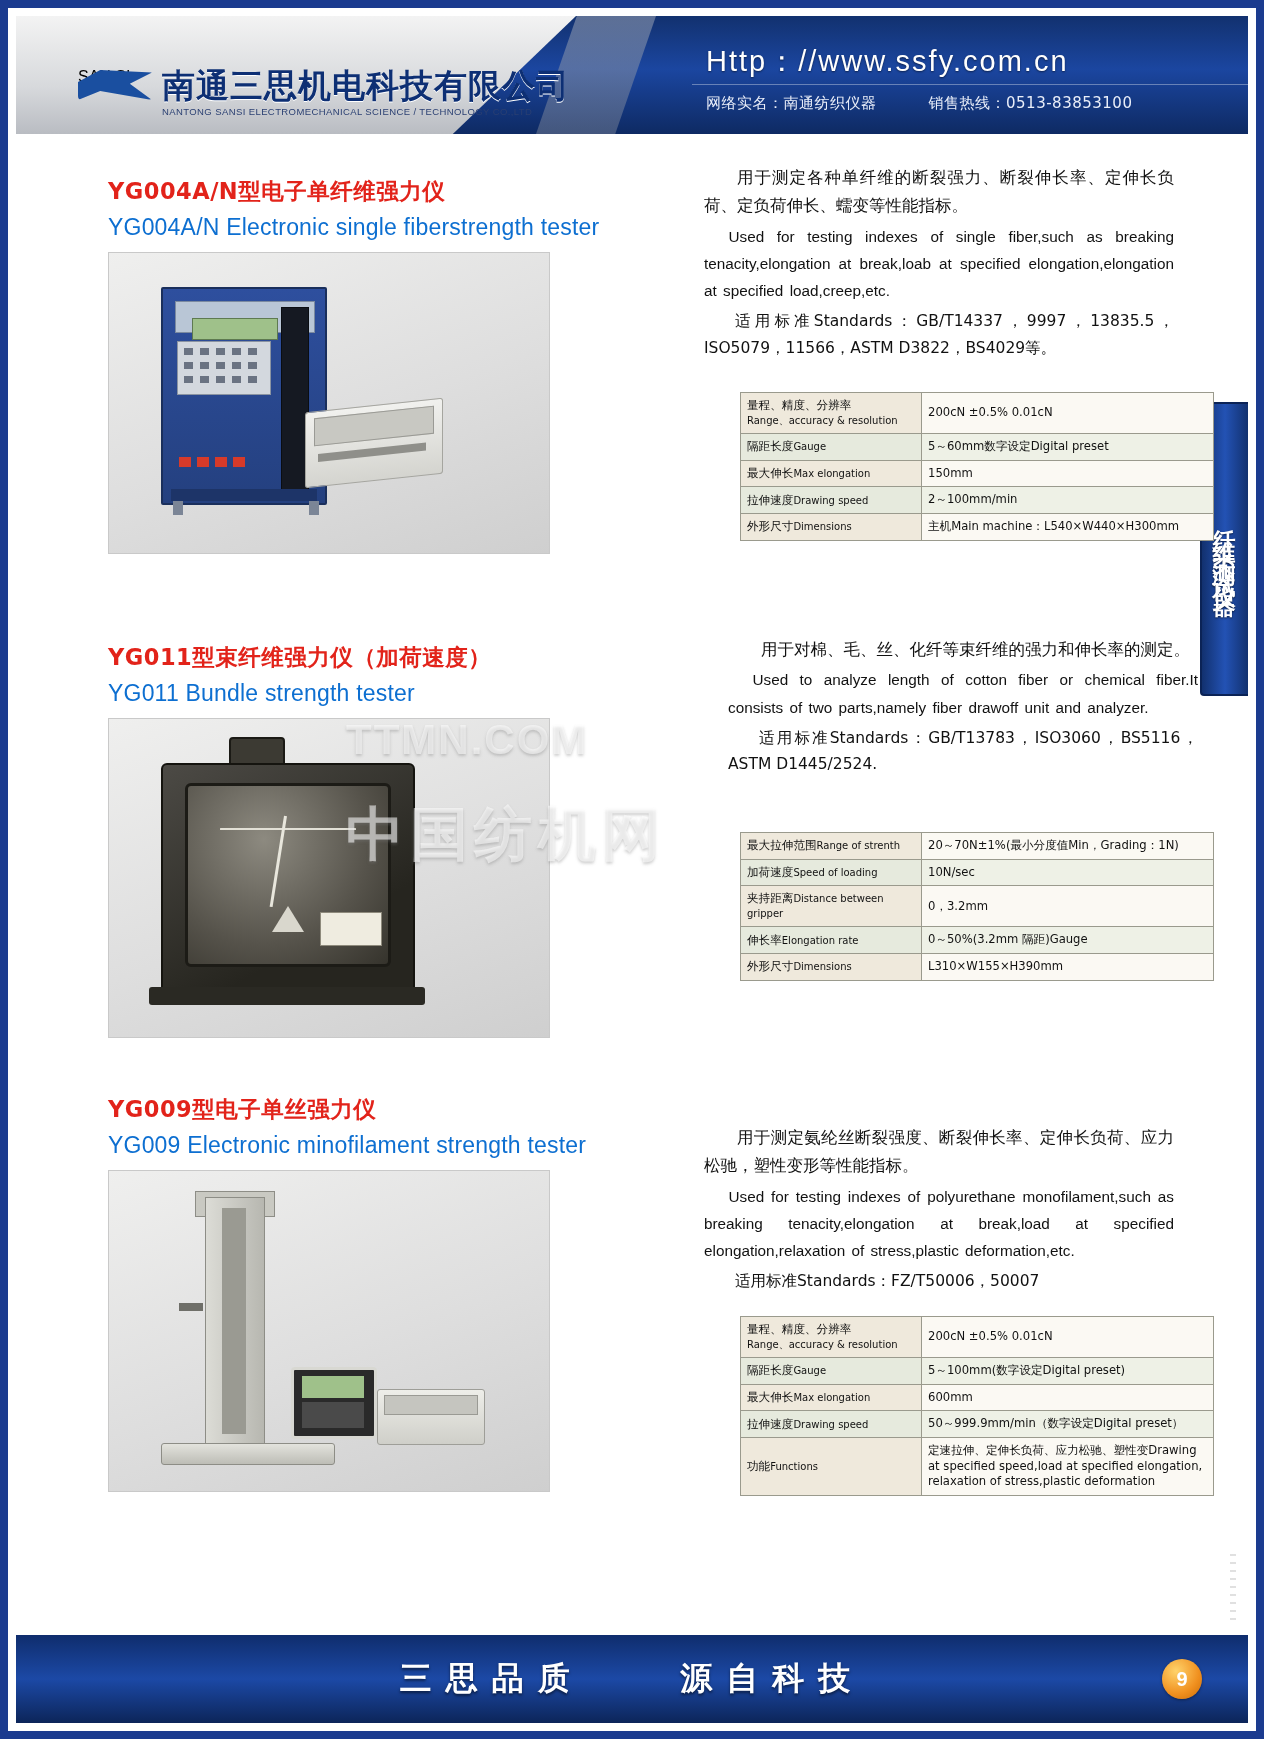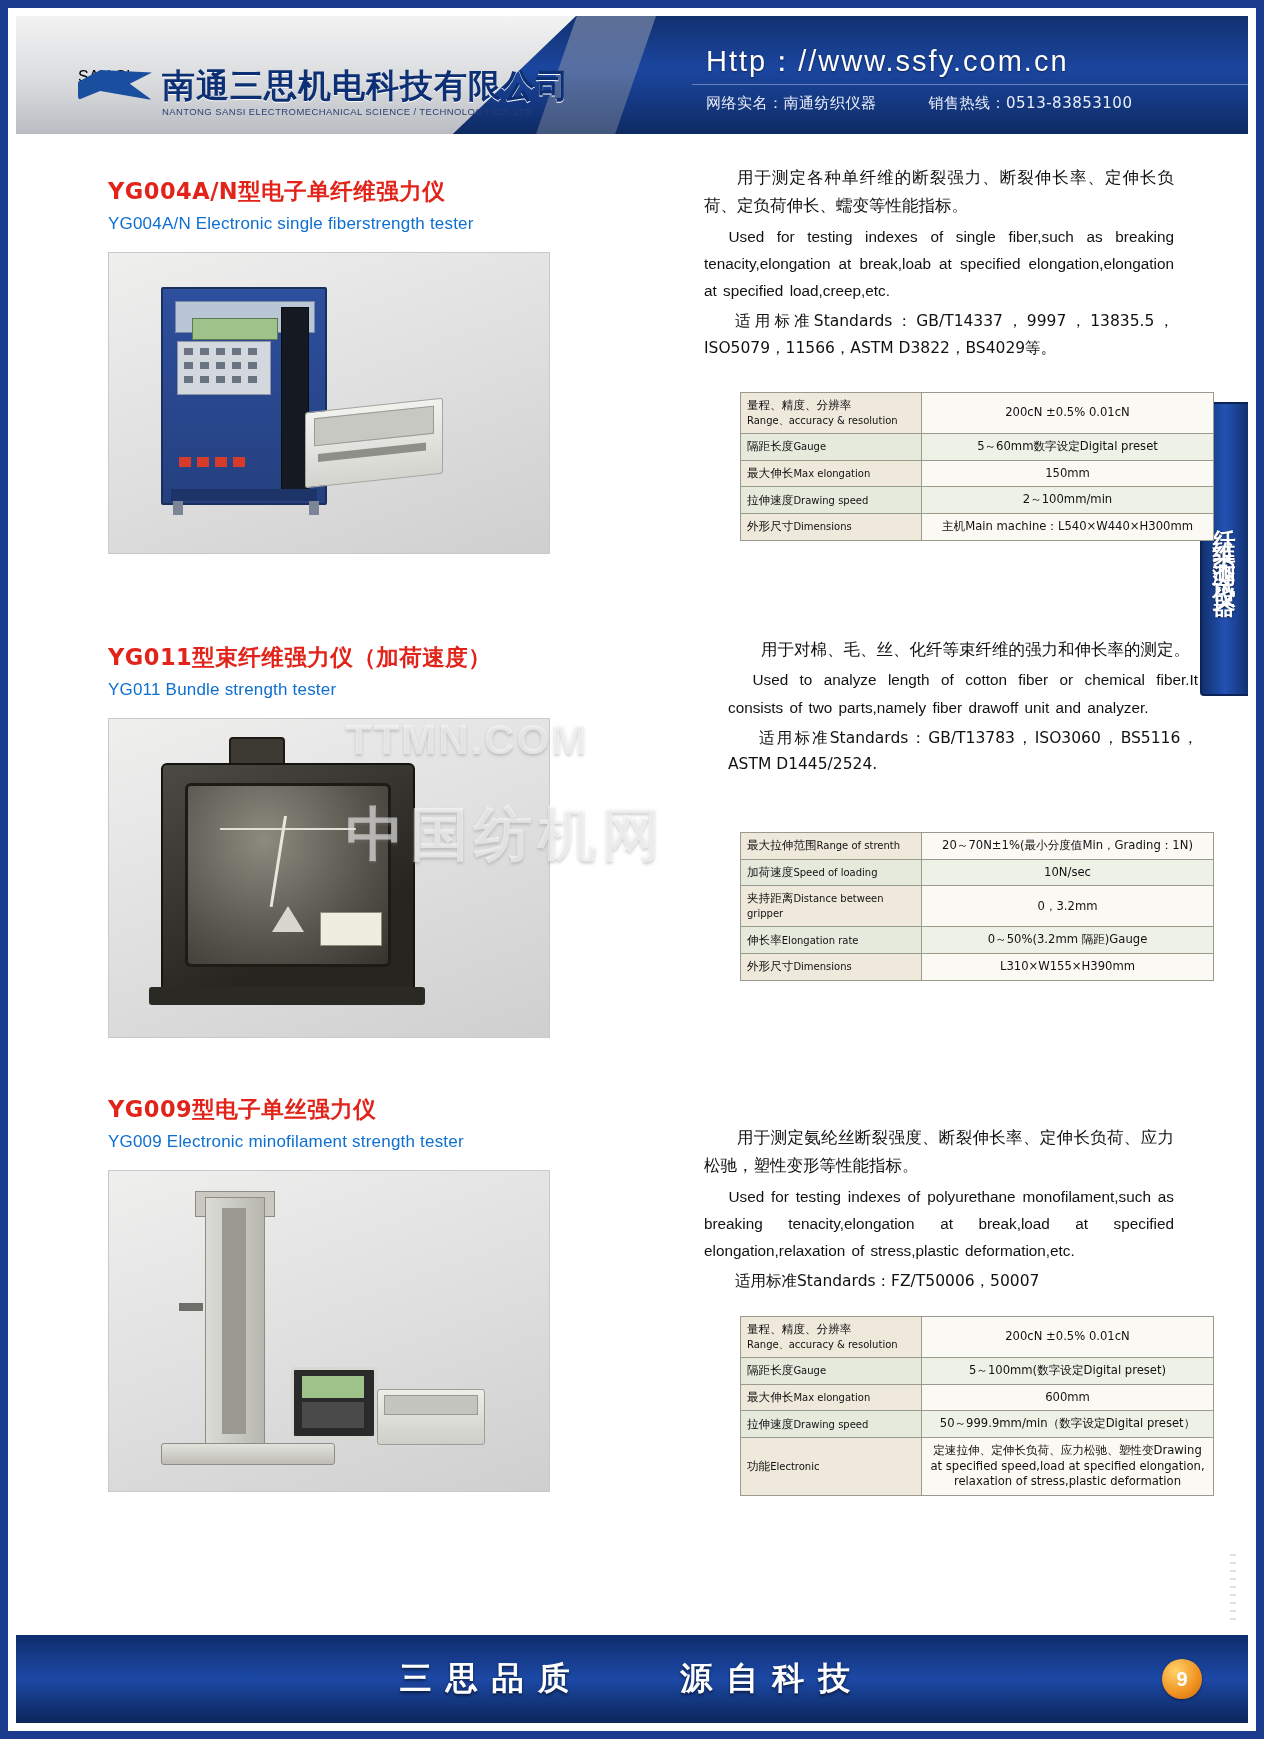--- a/index.html
+++ b/index.html
@@ -100,21 +100,21 @@
   .sec2{top:508px;}
   .sec3{top:960px;}
   .title-cn{
     position:absolute;left:92px;
     font-size:22.5px;font-weight:bold;color:#e2231a;letter-spacing:.5px;
     font-family:"DejaVu Sans",sans-serif;
     white-space:nowrap;
   }
   .title-en{
     position:absolute;left:92px;
-    font-size:17px;color:#0d6fd1;letter-spacing:.2px;
+    font-size:23px;color:#0d6fd1;letter-spacing:.2px;
     font-family:"Liberation Sans",sans-serif;
     white-space:nowrap;
   }
   
   .photo{
     position:absolute;left:92px;
     border:1px solid #c9c9c9;
     background:#e9e9e7;
     overflow:hidden;
   }
@@ -182,21 +182,21 @@
     border:1px solid #9a9a8d;
     padding:5px 6px;
     font-size:11.6px;
     color:#111;
     vertical-align:middle;
   }
   table.spec td.k{
     width:168px;background:#efe9dc;line-height:1.3;
   }
   table.spec td.v{
-    text-align:center;background:#fbf9f3;line-height:1.35;
+    text-align:left;background:#fbf9f3;line-height:1.35;
   }
   table.spec tr.alt td.k{background:#e6eadd;}
   table.spec tr.alt td.v{background:#eef1e6;}
   .k small{font-size:10px;}
   
   .wm{
     position:absolute;left:0;top:0;width:100%;height:100%;
     pointer-events:none;z-index:5;
   }
   .wm .w1{
@@ -471,21 +471,21 @@
           <td class="v">600mm</td>
         </tr>
         <tr class="alt">
           <td class="k">
             <span>拉伸速度</span><small>Drawing speed</small>
           </td>
           <td class="v">50～999.9mm/min（数字设定Digital preset）</td>
         </tr>
         <tr>
           <td class="k">
-            <span>功能</span><small>Electronic</small>
+            <span>功能</span><small>Functions</small>
           </td>
           <td class="v">定速拉伸、定伸长负荷、应力松驰、塑性变Drawing at specified speed,load at specified elongation, relaxation of stress,plastic deformation</td>
         </tr>
       </tbody>
           </table>
     </div>
 
     <div class="edge-dots"></div>
   </div>
 

